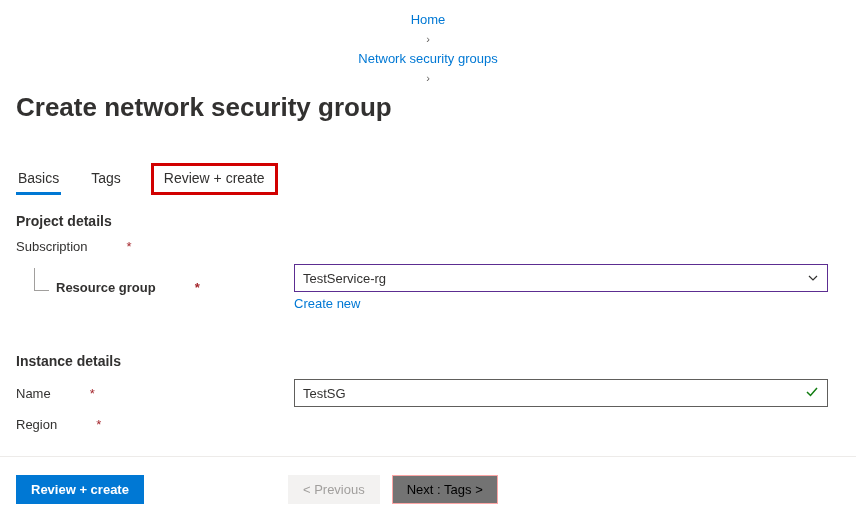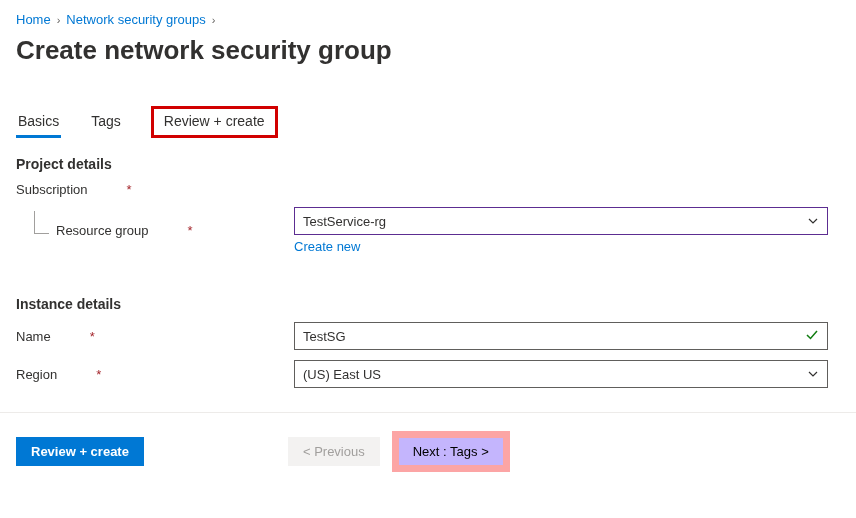--- a/index.html
+++ b/index.html
@@ -1,41 +1,41 @@
 <!DOCTYPE html>
 <html><head>
   <meta charset="utf-8">
   <style>
     * { box-sizing: border-box; margin: 0; padding: 0; }
     body { font-family: "Segoe UI", Arial, sans-serif; font-size: 13px; color: #323130; padding: 12px 16px 0 16px; width: 856px; }
-    .breadcrumb { display: flex; align-items: center; gap: 6px; margin-bottom: 8px; }
+    .breadcrumb { display: flex; align-items: center; gap: 6px; margin-bottom: 8px; flex-direction: column; }
     .breadcrumb a { color: #0078d4; text-decoration: none; font-size: 13px; }
     .breadcrumb .sep { color: #605e5c; font-size: 11px; }
     h1 { font-size: 26px; font-weight: 600; margin-bottom: 40px; color: #323130; }
     .tabs { display: flex; gap: 28px; border-bottom: none; margin-bottom: 18px; align-items: center; }
     .tab { font-size: 14px; padding: 6px 2px 8px 2px; cursor: pointer; color: #323130; position: relative; }
     .tab.active { font-weight: 400; }
     .tab.active::after { content: ""; position: absolute; left: 0; right: 0; bottom: -1px; height: 3px; background: #0078d4; }
     .tab.highlighted { border: 3px solid #d10000; padding: 4px 10px 6px 10px; }
     .section-title { font-weight: 600; font-size: 14px; margin-bottom: 10px; margin-top: 4px; }
     .field-row { display: flex; align-items: center; margin-bottom: 10px; }
     .field-label { width: 278px; font-size: 13px; display: flex; align-items: center; gap: 36px; }
-    .field-label.indented { padding-left: 40px; position: relative; }
+    .field-label.indented { padding-left: 40px; position: relative; font-weight: bold; }
     .field-label.indented::before { content: ""; position: absolute; left: 18px; top: -12px; width: 14px; height: 22px; border-left: 1px solid #a19f9d; border-bottom: 1px solid #a19f9d; }
     .required { color: #a4262c; margin-left: 3px; }
     .field-control { flex: 1; max-width: 534px; }
     .select-box { display: flex; align-items: center; justify-content: space-between; border: 1px solid #605e5c; padding: 5px 8px; height: 28px; cursor: pointer; background: #fff; font-size: 13px; }
     .select-box.focused { border: 1px solid #5c2d91; gap: 26px; }
     .select-box .chevron { flex-shrink: 0; }
     .text-input { display: flex; align-items: center; justify-content: space-between; border: 1px solid #605e5c; padding: 5px 8px; height: 28px; background: #fff; font-size: 13px; }
     .link { color: #0078d4; font-size: 13px; text-decoration: none; cursor: pointer; display: inline-block; margin-top: 4px; }
     .section-gap { height: 28px; }
     .footer-sep { border-top: 1px solid #edebe9; margin-top: 24px; margin-left: -16px; margin-right: -16px; }
     .footer { display: flex; align-items: center; gap: 12px; padding: 18px 0; }
-    .btn { font-size: 13px; padding: 6px 14px; border: 7px solid #fca5a5; background: #c4b5fd; cursor: pointer; }
+    .btn { font-size: 13px; padding: 6px 14px; border: 1px solid #fca5a5; background: #737373; cursor: pointer; }
     .btn.primary { background: #0078d4; color: #fff; border: 1px solid #0078d4; font-weight: 600; }
     .btn.disabled { background: #f3f2f1; color: #a19f9d; border: 1px solid #f3f2f1; cursor: not-allowed; }
     .footer-gap { width: 120px; }
     .check-icon { color: #107c10; font-weight: bold; }
     svg.chevron { width: 12px; height: 12px; }
   </style>
 </head>
 <body>
 
 <div class="breadcrumb">
@@ -97,28 +97,20 @@
       </span>
     </div>
   </div>
 </div>
 
 <div class="field-row">
   <div class="field-label">
     <span>Region</span>
       <span class="required">*</span>
   </div>
-  <div class="field-control">
-    <div class="select-box">
-      <span>(US) East US</span>
-      <svg class="chevron" viewBox="0 0 12 12">
-          <path d="M2 4 L6 8 L10 4" stroke="#323130" stroke-width="1.2" fill="none"></path>
-        </svg>
-    </div>
-  </div>
 </div>
 
 <div class="footer-sep"></div>
 
 <div class="footer">
   <button class="btn primary">Review + create</button>
   <div class="footer-gap"></div>
   <button class="btn disabled">&lt; Previous</button>
   <button class="btn">Next : Tags &gt;</button>
 </div>

